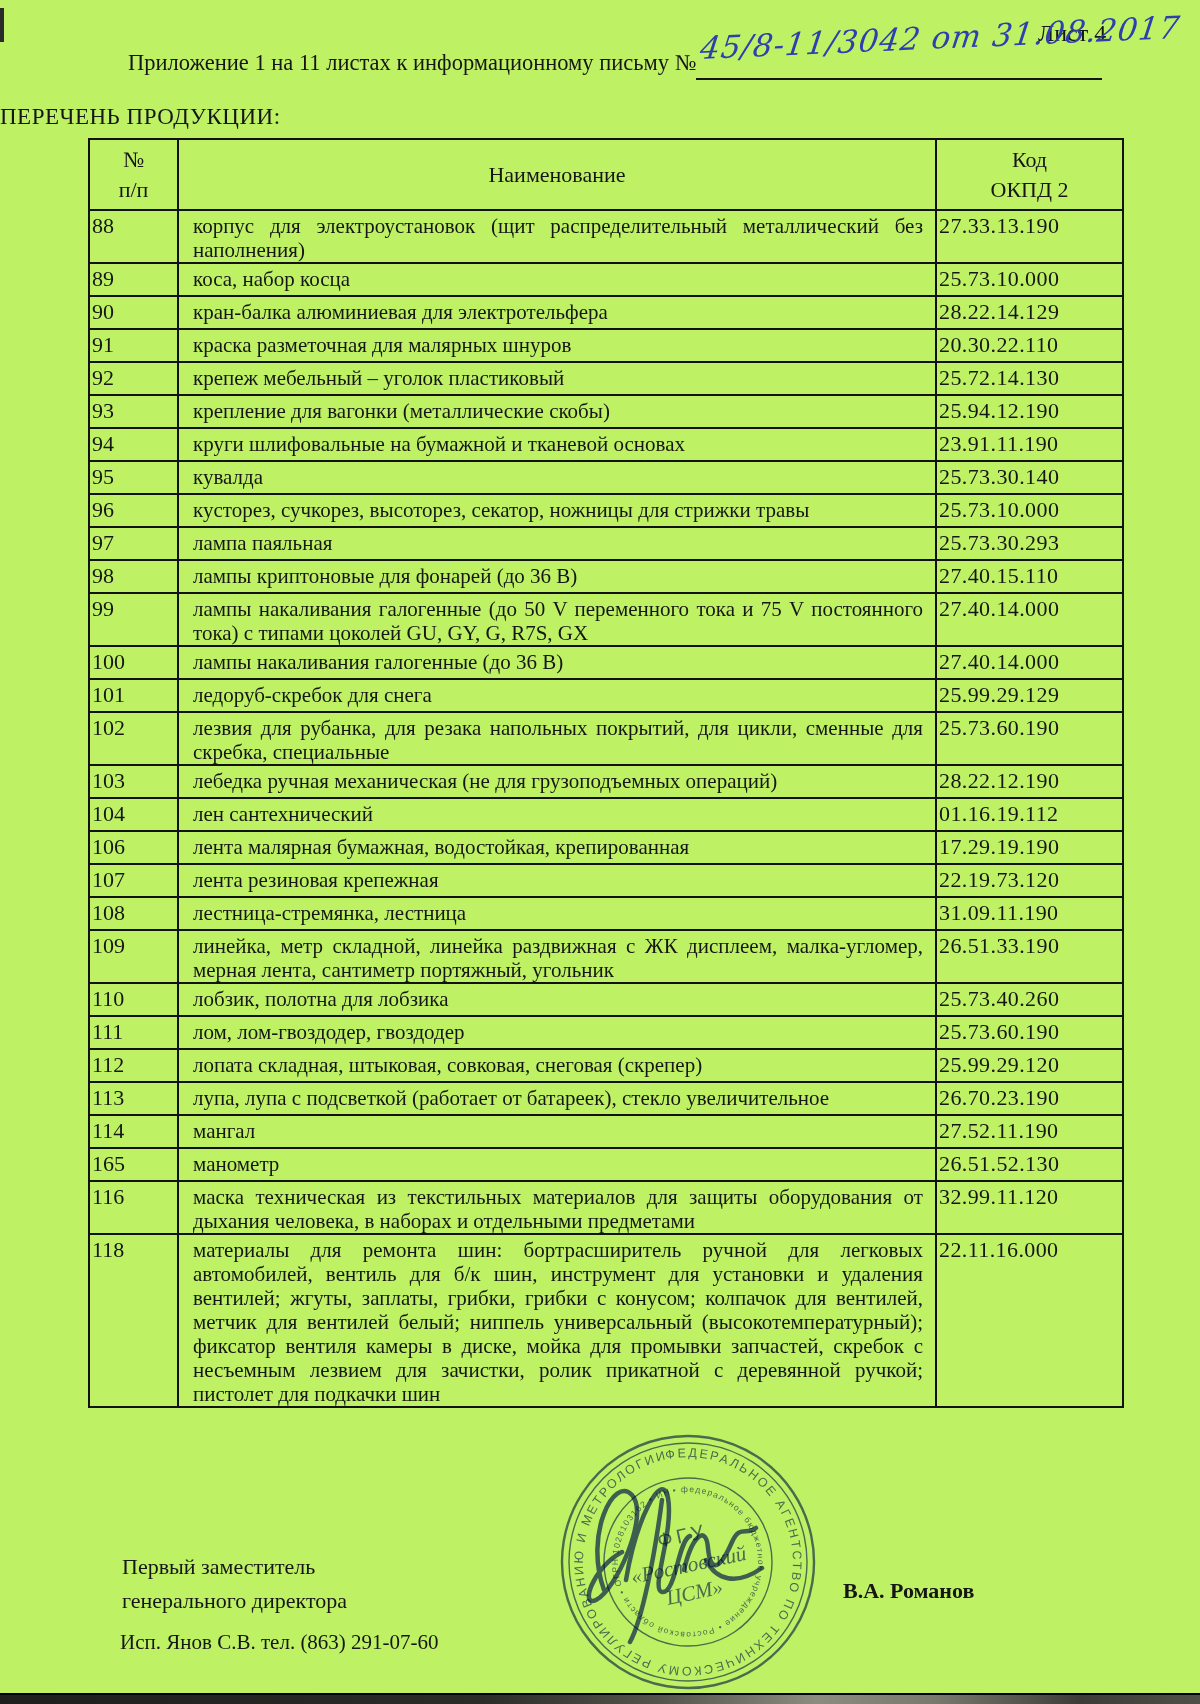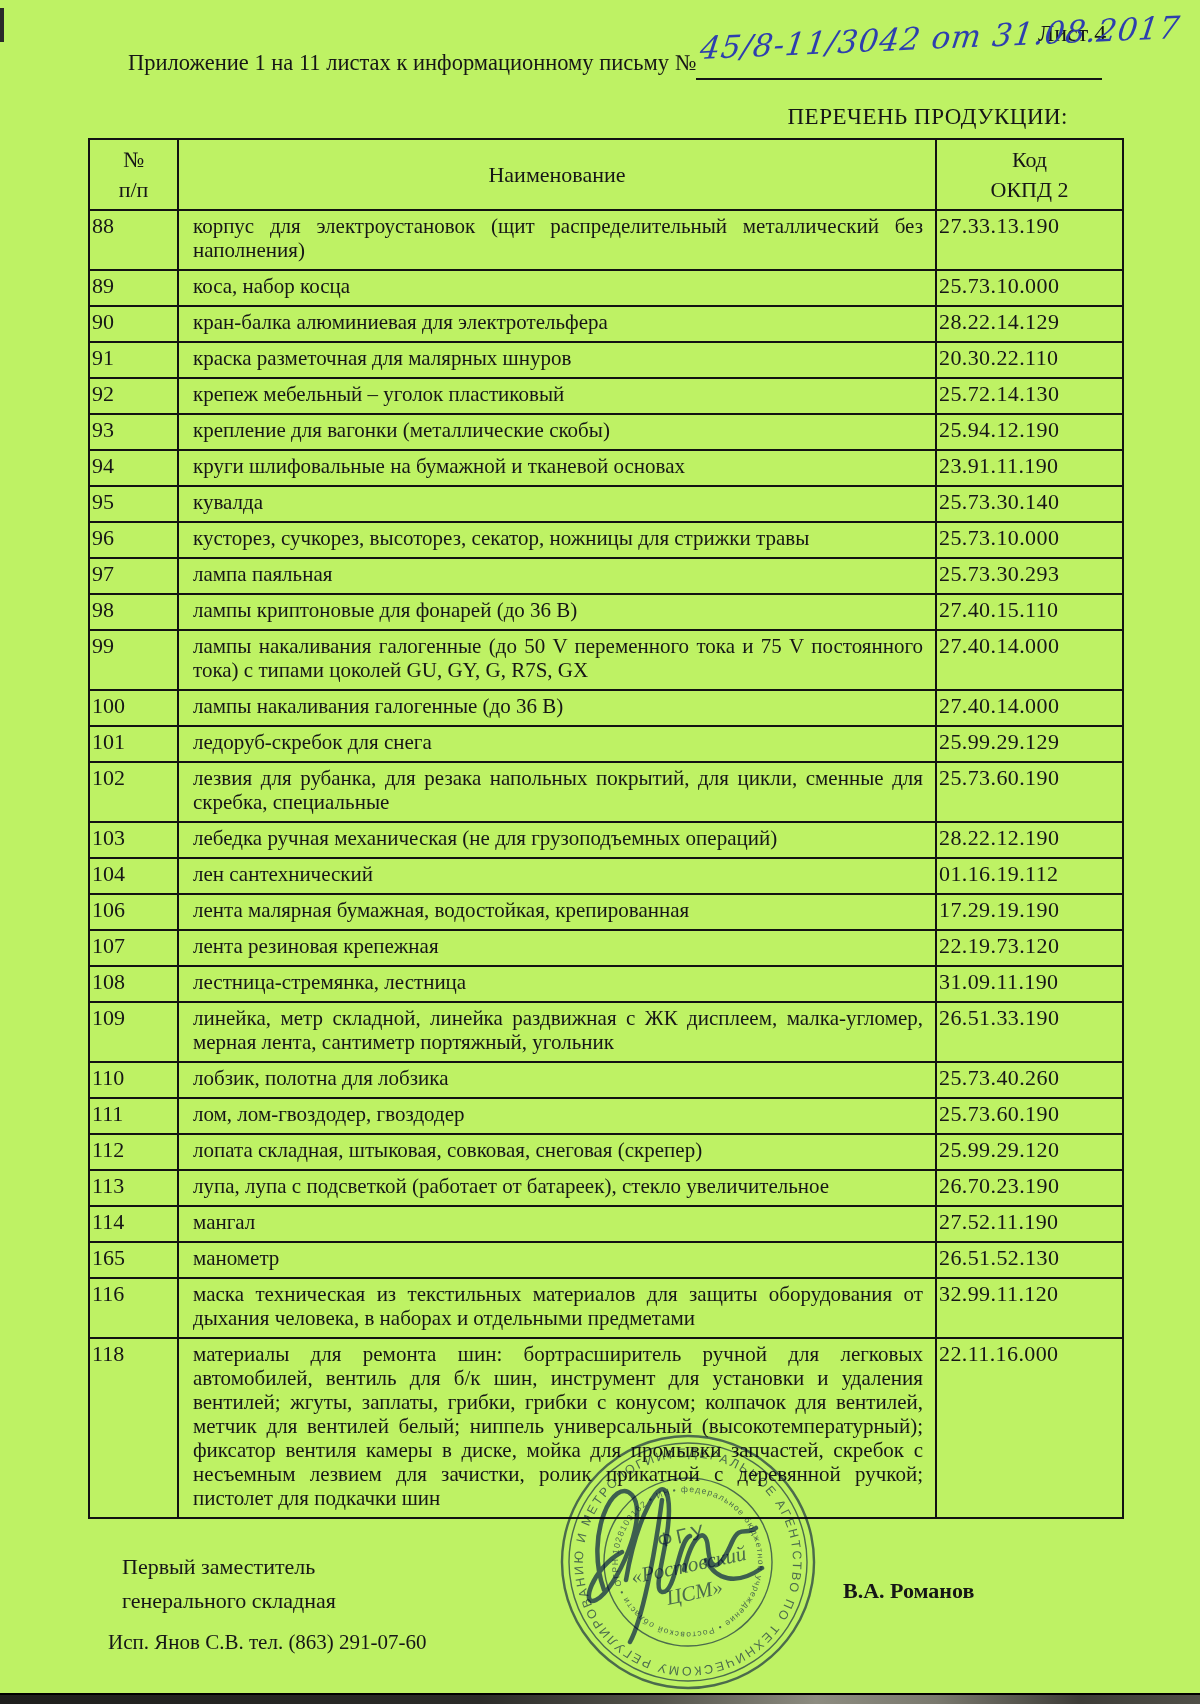--- a/index.html
+++ b/index.html
@@ -13,43 +13,43 @@
   .sheet-label { position:absolute; top:20px; left:1038px; font-size:24px; }
   .appendix-line { position:absolute; top:50px; left:128px; font-size:22.5px; white-space:nowrap; }
   .handwritten-number {
     position:absolute; top:30px; left:698px; width:430px;
     color:#2e3fae; font-size:31px; font-style:italic;
     font-family:"DejaVu Serif", serif;
     transform: rotate(-2.5deg) skewX(-10deg); transform-origin:left bottom;
     white-space:nowrap; letter-spacing:1px;
   }
   .blank-underline { position:absolute; top:56px; left:696px; width:406px; height:24px; border-bottom:2.5px solid #151515; }
-  .doc-title { position:absolute; top:104px; left:0; width:1068px; text-align:right; font-size:23px; letter-spacing:0.5px; }
+  .doc-title { position:absolute; top:104px; left:0; width:1068px; text-align:left; font-size:23px; letter-spacing:0.5px; }
 
   table.product-table {
     position:absolute; top:138px; left:88px; width:1034px;
     border-collapse:collapse; table-layout:fixed;
     background:transparent;
   }
   .product-table col.c-num  { width:89px; }
   .product-table col.c-name { width:758px; }
   .product-table col.c-code { width:187px; }
   .product-table th, .product-table td { border:2px solid #121212; }
   .product-table thead th {
     font-weight:normal; font-size:22px; text-align:center;
     vertical-align:middle; padding:5px 4px; line-height:1.35;
   }
   .product-table td { font-size:21px; line-height:24px; vertical-align:top; }
   td.cell-num  { padding:3px 2px 4px; font-size:22px; }
-  td.cell-name { text-align:justify; padding:3px 12px 7px 14px; }
+  td.cell-name { text-align:justify; padding:3px 12px 0 14px; }
   td.cell-code { text-align:left; padding:3px 2px 4px; font-size:22px; letter-spacing:0.4px; }
 
   .footer-signer { position:absolute; top:1550px; left:122px; font-size:22px; line-height:34px; }
   .footer-name   { position:absolute; top:1578px; left:843px; font-size:22px;font-weight:bold; }
-  .footer-executor { position:absolute; top:1630px; left:108px; font-size:21px; }
+  .footer-executor { position:absolute; top:1630px; left:120px; font-size:21px; }
 
   .stamp-svg { position:absolute; top:1430px; left:556px; width:264px; height:264px; mix-blend-mode:multiply; }
   .signature-svg { position:absolute; top:1440px; left:566px; width:230px; height:220px; mix-blend-mode:multiply; }
 
   .bottom-strip {
     position:absolute; bottom:0; left:0; width:1200px; height:11px;
     border-top:2px solid #000;
     background:linear-gradient(90deg,#1e1e1c 0%,#2b2b28 40%,#55544c 55%,#8d8c80 68%,#7a796e 78%,#3d3c37 90%,#504f47 100%);
   }
 </style>
@@ -261,21 +261,21 @@
     <tr>
       <td class="cell-num">118</td>
       <td class="cell-name">материалы для ремонта шин: бортрасширитель ручной для легковых автомобилей, вентиль для б/к шин, инструмент для установки и удаления вентилей; жгуты, заплаты, грибки, грибки с конусом; колпачок для вентилей, метчик для вентилей белый; ниппель универсальный (высокотемпературный); фиксатор вентиля камеры в диске, мойка для промывки запчастей, скребок с несъемным лезвием для зачистки, ролик прикатной с деревянной ручкой; пистолет для подкачки шин</td>
       <td class="cell-code">22.11.16.000</td>
     </tr>
   </tbody>
   </table>
 
   <div class="footer-signer">
     <div>Первый заместитель</div>
-    <div>генерального складная</div>
+    <div>генерального директора</div>
   </div>
   <div class="footer-name">В.А. Романов</div>
   <div class="footer-executor">Исп. Янов С.В. тел. (863) 291-07-60</div>
 
   <svg class="stamp-svg" viewBox="0 0 264 264">
     <g stroke="#4252b4" fill="none" opacity="0.82" transform="rotate(-12 132 132)">
       <circle cx="132" cy="132" r="126" stroke-width="2.4"></circle>
       <circle cx="132" cy="132" r="119" stroke-width="1.4"></circle>
       <circle cx="132" cy="132" r="84" stroke-width="1.4"></circle>
       <defs>

